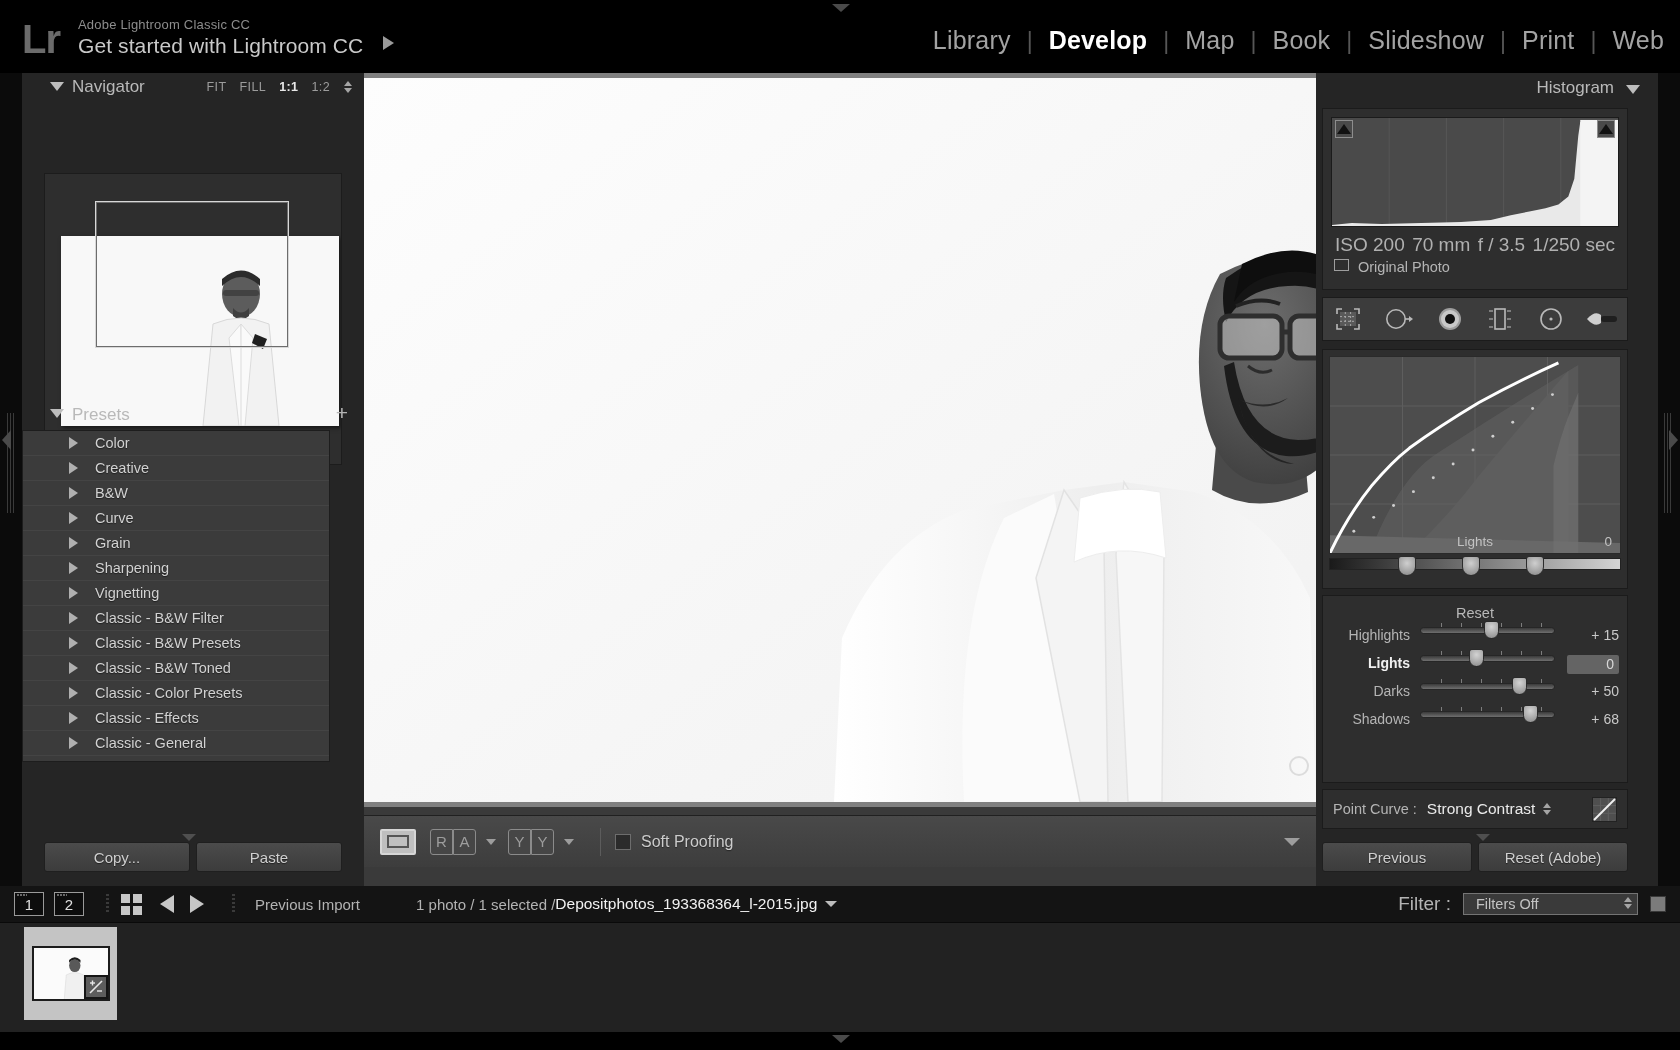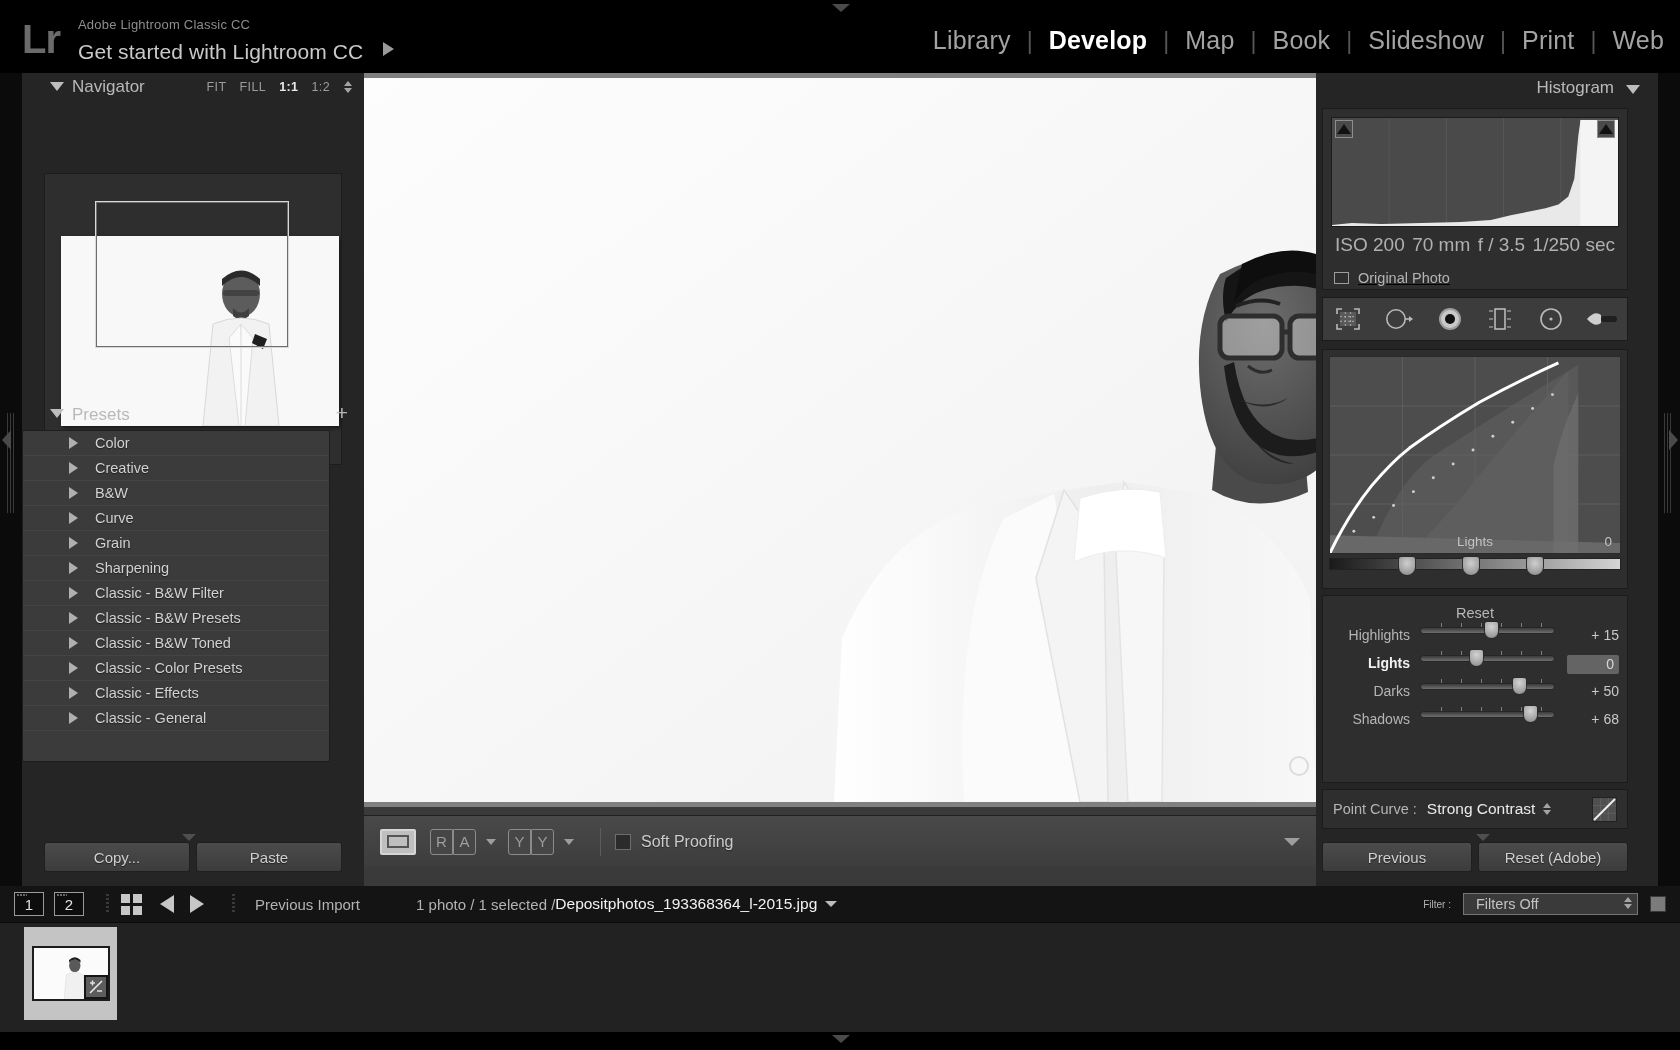--- a/index.html
+++ b/index.html
@@ -22,21 +22,21 @@
     border-left: 9px solid transparent; border-right: 9px solid transparent;
     border-top: 8px solid #4a4a4a;
   }
   #lr-logo {
     position: absolute; left: 22px; top: 19px;
     font-size: 40px; font-weight: bold; color: #6b6b6b;
     letter-spacing: -1px; line-height: 1;
   }
   #id-text { position: absolute; left: 78px; top: 17px; }
   #id-text .line1 { font-size: 13px; color: #8d8d8d; letter-spacing: .2px; }
-  #id-text .line2 { font-size: 21px; color: #c9c9c9; margin-top: 8px; letter-spacing: .1px;}
+  #id-text .line2 { font-size: 21px; color: #c9c9c9; margin-top: 2px; letter-spacing: .1px;}
   #id-text .tri {
     display: inline-block; margin-left: 14px;
     width: 0; height: 0; vertical-align: 3px;
     border-top: 7px solid transparent; border-bottom: 7px solid transparent;
     border-left: 11px solid #9a9a9a;
   }
   #module-nav {
     position: absolute; right: 0px; top: 26px;
     display: flex; align-items: baseline;
   }
@@ -224,21 +224,21 @@
   .clip-ind {
     position: absolute; top: 2px; width: 18px; height: 18px;
     border: 1px solid #8d8d8d; background: #4a4a4a;
     display:flex;align-items:center;justify-content:center;
   }
   .clip-ind .t { width:0;height:0;border-left:7px solid transparent;border-right:7px solid transparent;border-bottom:10px solid #111;}
   #exif-row {
     display: flex; justify-content: space-between; margin-top: 7px; padding: 0 4px;
   }
   #exif-row span { font-size: 19px; color: #b0b0b0; }
-  #orig-row { display: flex; align-items: center; margin-top: 14px; padding-left: 3px; text-decoration: underline;}
+  #orig-row { display: flex; margin-top: 3px; padding-left: 3px;}
   #orig-box { width: 15px; height: 12px; border: 1.5px solid #9e9e9e; margin-right: 9px;}
   #orig-row .lbl { font-size: 14.5px; color: #b4b4b4;}
 
   #tool-strip {
     position: absolute; left: 6px; top: 224px; width: 306px; height: 44px;
     background: #3c3c3c; border: 1px solid #1b1b1b;
     display: flex; align-items: center; justify-content: space-around;
   }
   .tool-ic { width: 34px; height: 30px; display:flex;align-items:center;justify-content:center;}
 
@@ -329,21 +329,21 @@
   .fs-dots { width: 3px; height: 20px; background: repeating-linear-gradient(#3a3a3a 0 2px,transparent 2px 4px); margin: 0 12px;}
   #grid-icon { display: grid; grid-template-columns: 9px 9px; grid-template-rows: 9px 9px; gap: 3px; margin-right: 18px;}
   #grid-icon i { background: #c7c7c7; }
   .nav-arrow { width: 0;height:0; margin-right: 16px; }
   .nav-arrow.left { border-top:9px solid transparent;border-bottom:9px solid transparent;border-right:14px solid #c7c7c7;}
   .nav-arrow.right { border-top:9px solid transparent;border-bottom:9px solid transparent;border-left:14px solid #c7c7c7;}
   #prev-import { font-size: 15px; color: #b3b3b3; margin-left: 8px; }
   #photo-count { font-size: 15px; color: #b3b3b3; margin-left: 56px; }
   #photo-name { font-size: 15.5px; color: #f2f2f2; }
   #name-caret { width:0;height:0;border-left:6px solid transparent;border-right:6px solid transparent;border-top:6px solid #bdbdbd; margin-left:8px;}
-  #filter-label { margin-left: auto; font-size: 10px; color: #b3b3b3; margin-right: 12px;}
+  #filter-label { margin-left: auto; font-size: 19px; color: #b3b3b3; margin-right: 12px;}
   #filter-select {
     position: relative; width: 175px; height: 22px; background: #3a3a3a;
     border: 1px solid #747474; display: flex; align-items: center; padding-left: 12px;
   }
   #filter-select .txt { font-size: 14.5px; color: #c3c3c3; }
   #filter-select .ud { position:absolute; right: 5px; top:3px; display:flex;flex-direction:column;gap:2px;}
   #fs-right-sq { width: 16px; height: 16px; background: #7b7b7b; border:1px solid #3a3a3a; margin-left: 12px;}
 
   
   #filmstrip {
@@ -475,20 +475,24 @@
         <div class="tri-r"></div>
         <div class="plabel">Curve</div>
       </div>
       <div class="preset-row">
         <div class="tri-r"></div>
         <div class="plabel">Grain</div>
       </div>
       <div class="preset-row">
         <div class="tri-r"></div>
         <div class="plabel">Sharpening</div>
+      </div>
+      <div class="preset-row">
+        <div class="tri-r"></div>
+        <div class="plabel">Vignetting</div>
       </div>
       <div class="preset-row">
         <div class="tri-r"></div>
         <div class="plabel">Classic - B&amp;W Filter</div>
       </div>
       <div class="preset-row">
         <div class="tri-r"></div>
         <div class="plabel">Classic - B&amp;W Presets</div>
       </div>
       <div class="preset-row">

